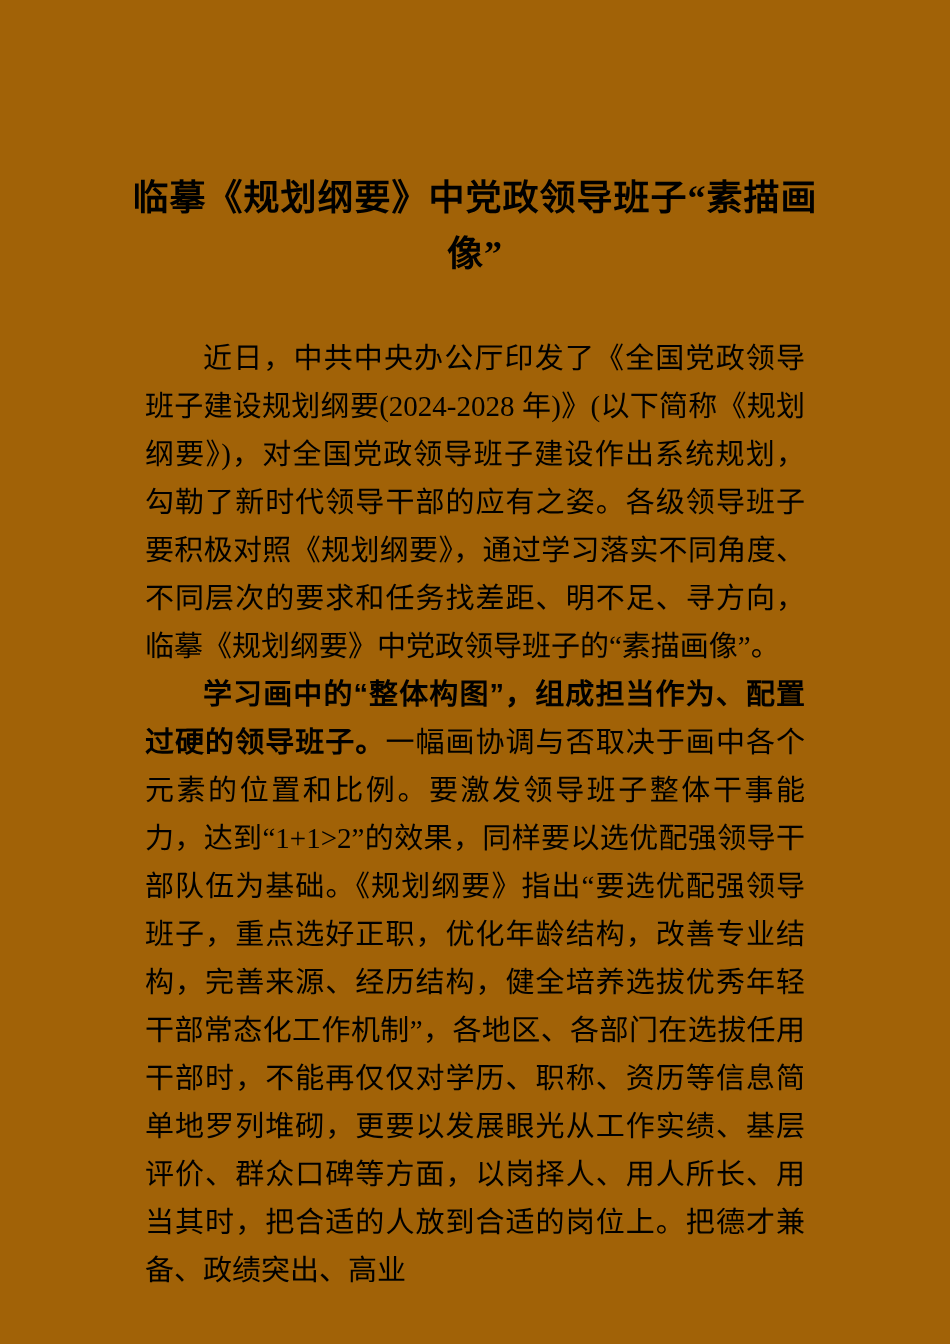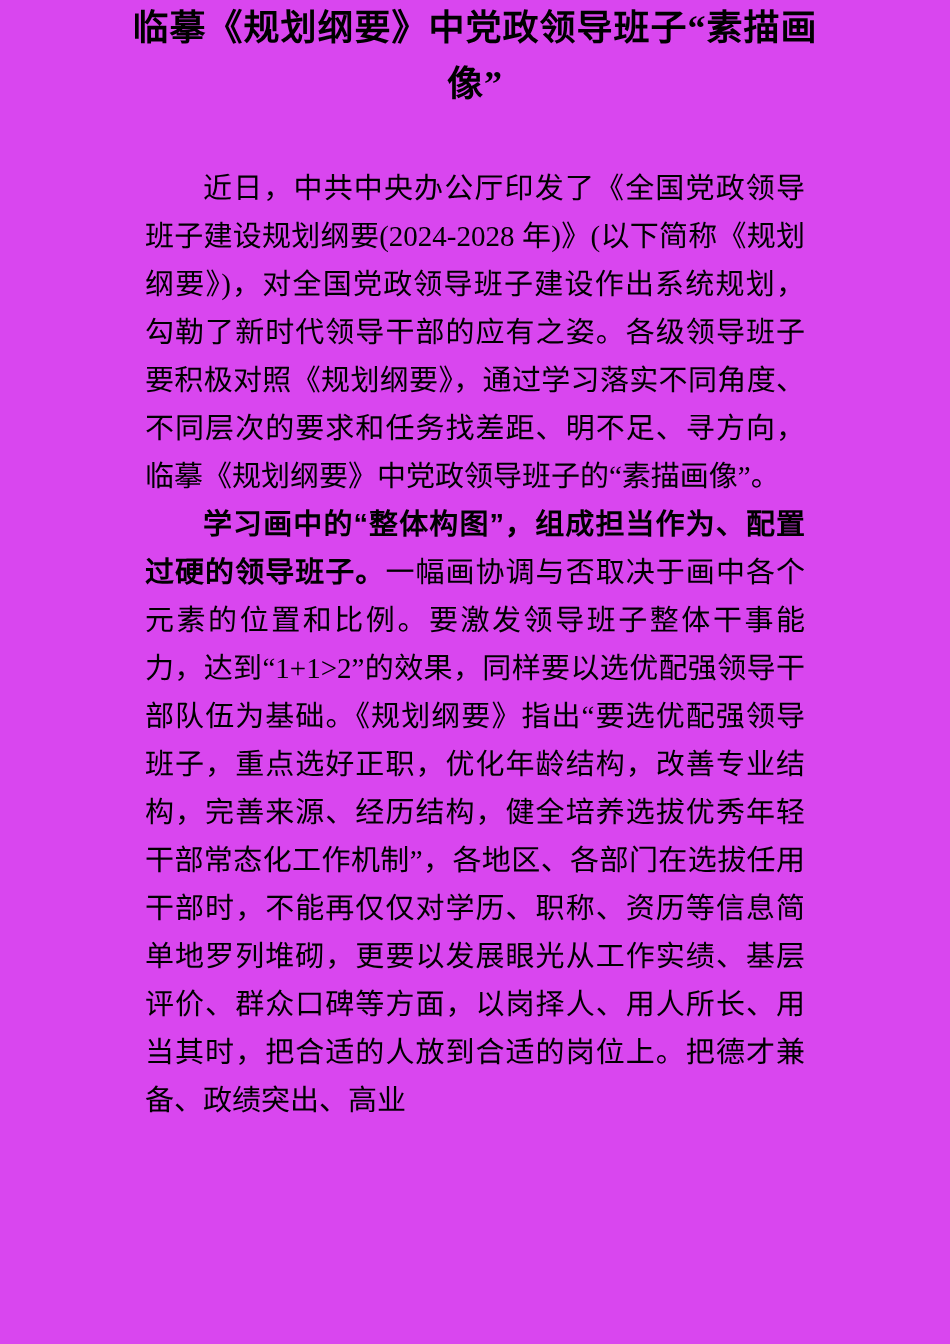--- a/index.html
+++ b/index.html
@@ -11,22 +11,23 @@
     height: 1344px;
     background: #ffffff;
     color: #000000;
     font-family: "Liberation Serif", "DejaVu Serif", serif;
     overflow: hidden;
   }
   .page {
     position: relative;
     width: 950px;
     height: 1344px;
-    background: #d946ef;
+    background: #a16207;
     box-sizing: border-box;
+    padding-top: 170px;
   }
   .doc-title {
     width: 700px;
     margin: 0 auto 52px auto;
     font-family: "Liberation Serif", "DejaVu Serif", serif;
     font-weight: bold;
     font-size: 36px;
     line-height: 56px;
     text-align: center;
     color: #000000;

